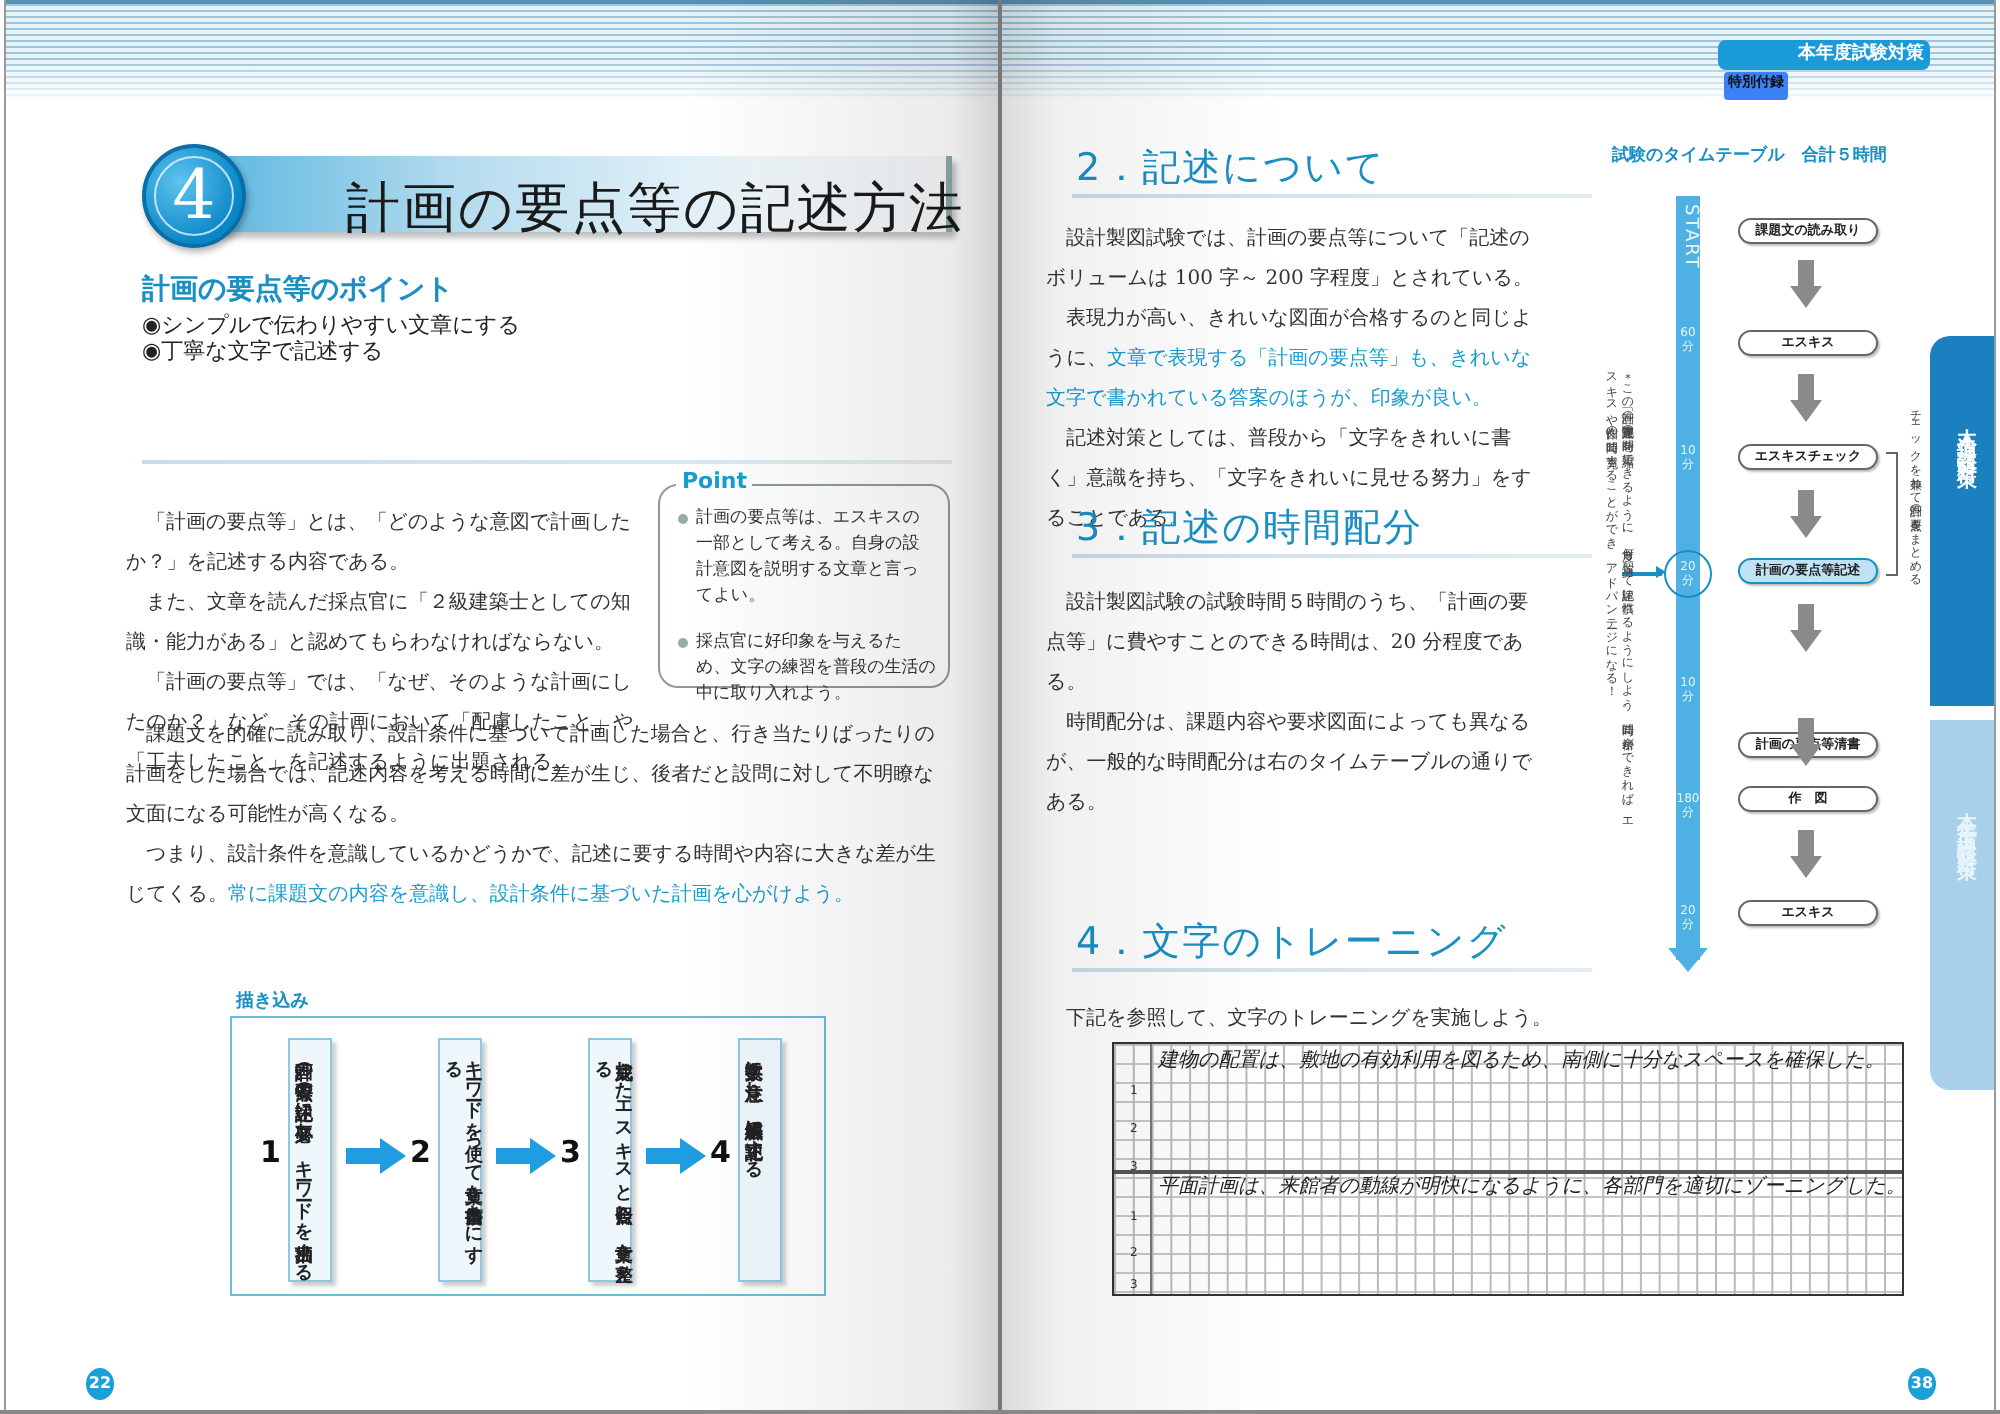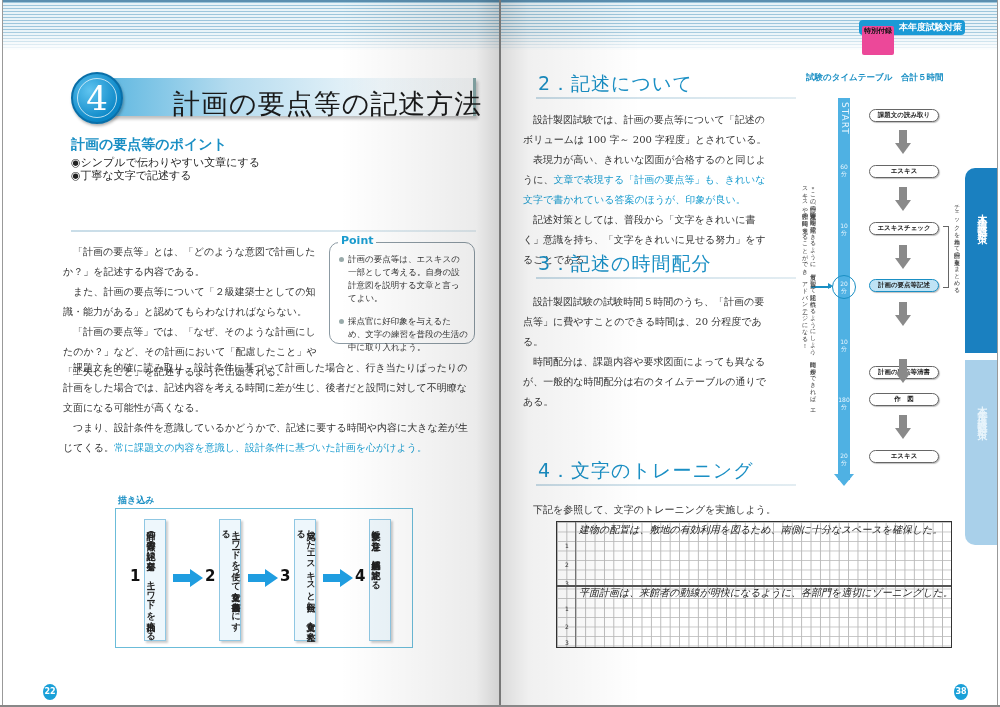--- a/index.html
+++ b/index.html
@@ -63,21 +63,21 @@
   .flow-card { position: absolute; top: 10px; width: 22px; height: 122px; background: #eef7fc; border: 1px solid #8fc7e3;
     box-shadow: 2px 2px 2px rgba(0,0,0,0.2); }
   .flow-card-text { writing-mode: vertical-rl; font-size: 9px; line-height: 10px; color: #222; padding: 4px 1px; height: 100%; font-weight: bold; }
   .flow-arrow { position: absolute; top: 60px; width: 30px; height: 18px; }
 
   .page-num { position: absolute; width: 14px; height: 16px; border-radius: 50%; background: #1aa0d8;
     color: #fff; font-size: 8px; text-align: center; line-height: 16px; font-weight: bold; }
 
   
   .badge { position: absolute; left: 358px; top: 20px; width: 106px; height: 15px; background: #1a9ad6; border-radius: 4px; }
-  .badge-small { position: absolute; left: 3px; top: 6px; width: 32px; height: 29px; background: #ec4899; color: #111;
+  .badge-small { position: absolute; left: 3px; top: 16px; width: 32px; height: 14px; background: #3b82f6; color: #111;
     font-size: 7px; line-height: 11px; text-align: center; font-weight: bold; border-radius: 2px; }
   .badge-main { position: absolute; left: 40px; top: 1px; color: #fff; font-size: 9px; line-height: 13px; font-weight: bold; white-space: nowrap; }
 
   .tt-caption { position: absolute; left: 305px; top: 72px; font-size: 8.5px; color: #1a8fc4; font-weight: bold; white-space: nowrap; }
 
   .timeline { position: absolute; left: 337px; top: 98px; width: 12px; height: 382px; background: #4fb1e3; }
   .timeline-head { position: absolute; left: 333px; top: 474px; width: 0; height: 0;
     border-left: 10px solid transparent; border-right: 10px solid transparent; border-top: 12px solid #4fb1e3; }
   .tl-start { position: absolute; left: 337px; top: 102px; width: 12px; writing-mode: vertical-rl; font-size: 9px; color: #e8f6ff; text-align: center; letter-spacing: 1px; }
   .tl-mark { position: absolute; left: 337px; width: 12px; font-size: 6px; line-height: 7px; color: #e8f6ff; text-align: center; }
@@ -134,23 +134,23 @@
     </div>
 
     <div class="point-heading">計画の要点等のポイント</div>
     <ul class="point-list">
       <li>◉シンプルで伝わりやすい文章にする</li>
       <li>◉丁寧な文字で記述する</li>
     </ul>
 
     <div class="section-rule" style="left:68px; top:230px; width:405px;"></div>
 
-    <div class="body-text" style="left:60px; top:242px; width:255px;">
+    <div class="body-text" style="left:60px; top:252px; width:255px;">
       <p>「計画の要点等」とは、「どのような意図で計画したか？」を記述する内容である。</p>
-      <p>また、計画の要点等について「２級建築士としての知識・能力がある」と認めてもらわなければならない。</p>
+      <p>また、文章を読んだ採点官に「２級建築士としての知識・能力がある」と認めてもらわなければならない。</p>
       <p>「計画の要点等」では、「なぜ、そのような計画にしたのか？」など、その計画において「配慮したこと」や「工夫したこと」を記述するように出題される。</p>
     </div>
     <div class="body-text" style="left:60px; top:358px; width:410px;">
       <p>課題文を的確に読み取り、設計条件に基づいて計画した場合と、行き当たりばったりの計画をした場合では、記述内容を考える時間に差が生じ、後者だと設問に対して不明瞭な文面になる可能性が高くなる。</p>
       <p><span>つまり、設計条件を意識しているかどうかで、記述に要する時間や内容に大きな差が生じてくる。</span><span class="hl">常に課題文の内容を意識し、設計条件に基づいた計画を心がけよう。</span></p>
     </div>
 
     <div class="point-box">
       <span class="point-label">Point</span>
       <div class="point-items">

